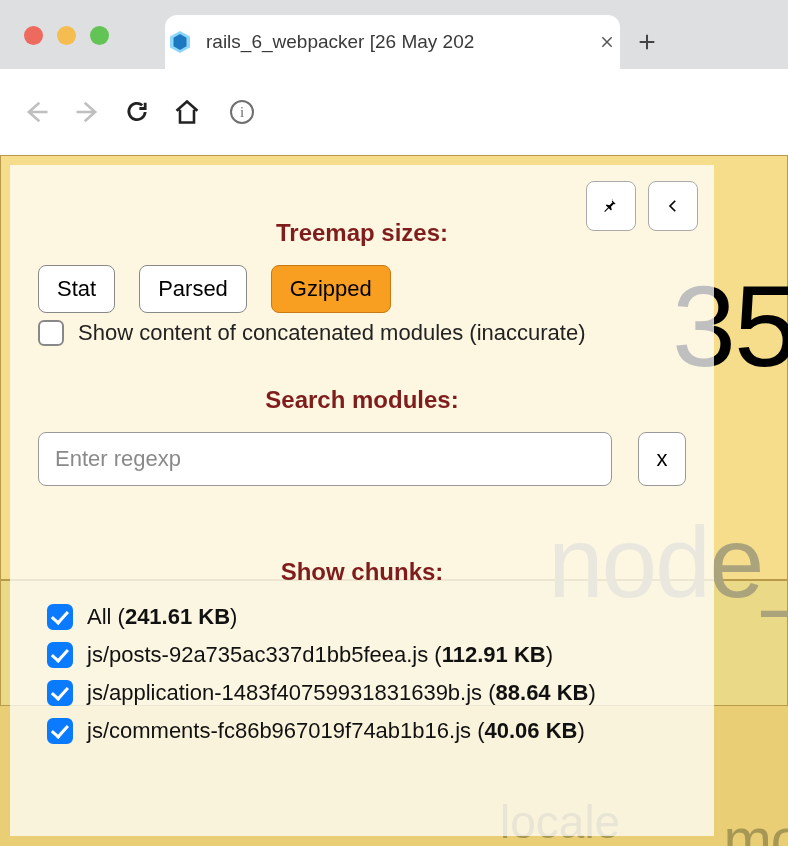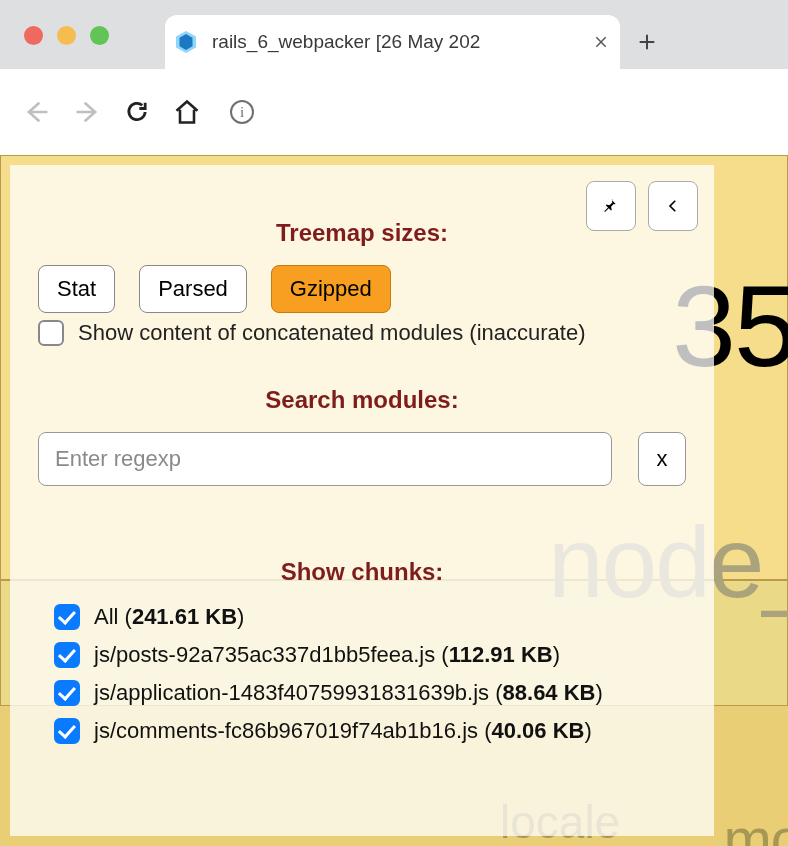--- a/index.html
+++ b/index.html
@@ -7,21 +7,21 @@
   body { width:788px; height:846px; background:#fff; overflow:hidden; position:relative; }
 
   
   .chrome { height:155px; background:#fff; border-bottom:1px solid #e1e1e1; }
   .tabbar { height:69px; background:#dedfe1; display:flex; align-items:flex-end; position:relative; }
   .traffic { display:flex; gap:14px; padding:0 0 24px 24px; }
   .dot { width:19px; height:19px; border-radius:50%; }
   .dot.red { background:#ee6a5f; }
   .dot.yellow { background:#f5bd4f; }
   .dot.green { background:#61c454; }
-  .tab { margin-left:56px; height:54px; width:455px; background:#fff; border-top-left-radius:12px; border-top-right-radius:12px; display:flex; align-items:center; padding:0 9px; gap:14px; position:relative; }
+  .tab { margin-left:56px; height:54px; width:455px; background:#fff; border-top-left-radius:12px; border-top-right-radius:12px; display:flex; align-items:center; padding:0 3px; gap:14px; position:relative; }
   .favicon { width:24px; height:24px; flex-shrink:0; }
   .tab-title { font-size:19px; color:#3a3a3a; white-space:nowrap; overflow:hidden; flex:1; }
   .tab-close { width:20px; height:20px; flex-shrink:0; color:#555; display:flex; align-items:center; justify-content:center; border-radius:3px; cursor:pointer; }
   .tab-close svg { width:16px; height:16px; }
   .newtab { width:54px; height:54px; display:flex; align-items:center; justify-content:center; color:#444; cursor:pointer; }
   .newtab svg { width:22px; height:22px; }
 
   .toolbar { height:86px; display:flex; align-items:center; gap:16px; padding:0 20px; background:#fff; }
   .navbtn { width:34px; height:34px; display:flex; align-items:center; justify-content:center; color:#222; }
   .navbtn.disabled { color:#bfbfbf; }
@@ -61,21 +61,21 @@
   .chk { width:26px; height:26px; border:2px solid #888; border-radius:6px; background:#fff; flex-shrink:0; display:flex; align-items:center; justify-content:center; cursor:pointer; }
   .chk.checked { background:#0a7aff; border-color:#0a7aff; }
   .chk.checked::after { content:""; width:7px; height:13px; border:solid #fff; border-width:0 3px 3px 0; transform:rotate(42deg) translate(-1px,-1px); }
 
   .search-row { display:flex; gap:26px; margin-top:6px; }
   .search-input { flex:1; height:54px; border:1.5px solid #999; border-radius:8px; padding:0 16px; font-size:22px; font-family:inherit; color:#333; background:#fff; }
   .search-input::placeholder { color:#8a8a8a; }
   .clearbtn { width:48px; height:54px; border:1.5px solid #999; border-radius:8px; background:#fff; font-size:22px; display:flex; align-items:center; justify-content:center; cursor:pointer; }
 
   .chunk-list { margin-top:6px; }
-  .chunk-row { display:flex; align-items:center; gap:14px; font-size:22px; color:#111; margin:12px 16px; }
+  .chunk-row { display:flex; align-items:center; gap:14px; font-size:22px; color:#111; margin:12px 9px; }
   .chunk-row .label { white-space:nowrap; }
   .chunk-row b { font-weight:700; }
 
   .mt40 { margin-top:72px; }
 </style>
 </head>
 <body>
 
 <div class="chrome">
   <div class="tabbar">

